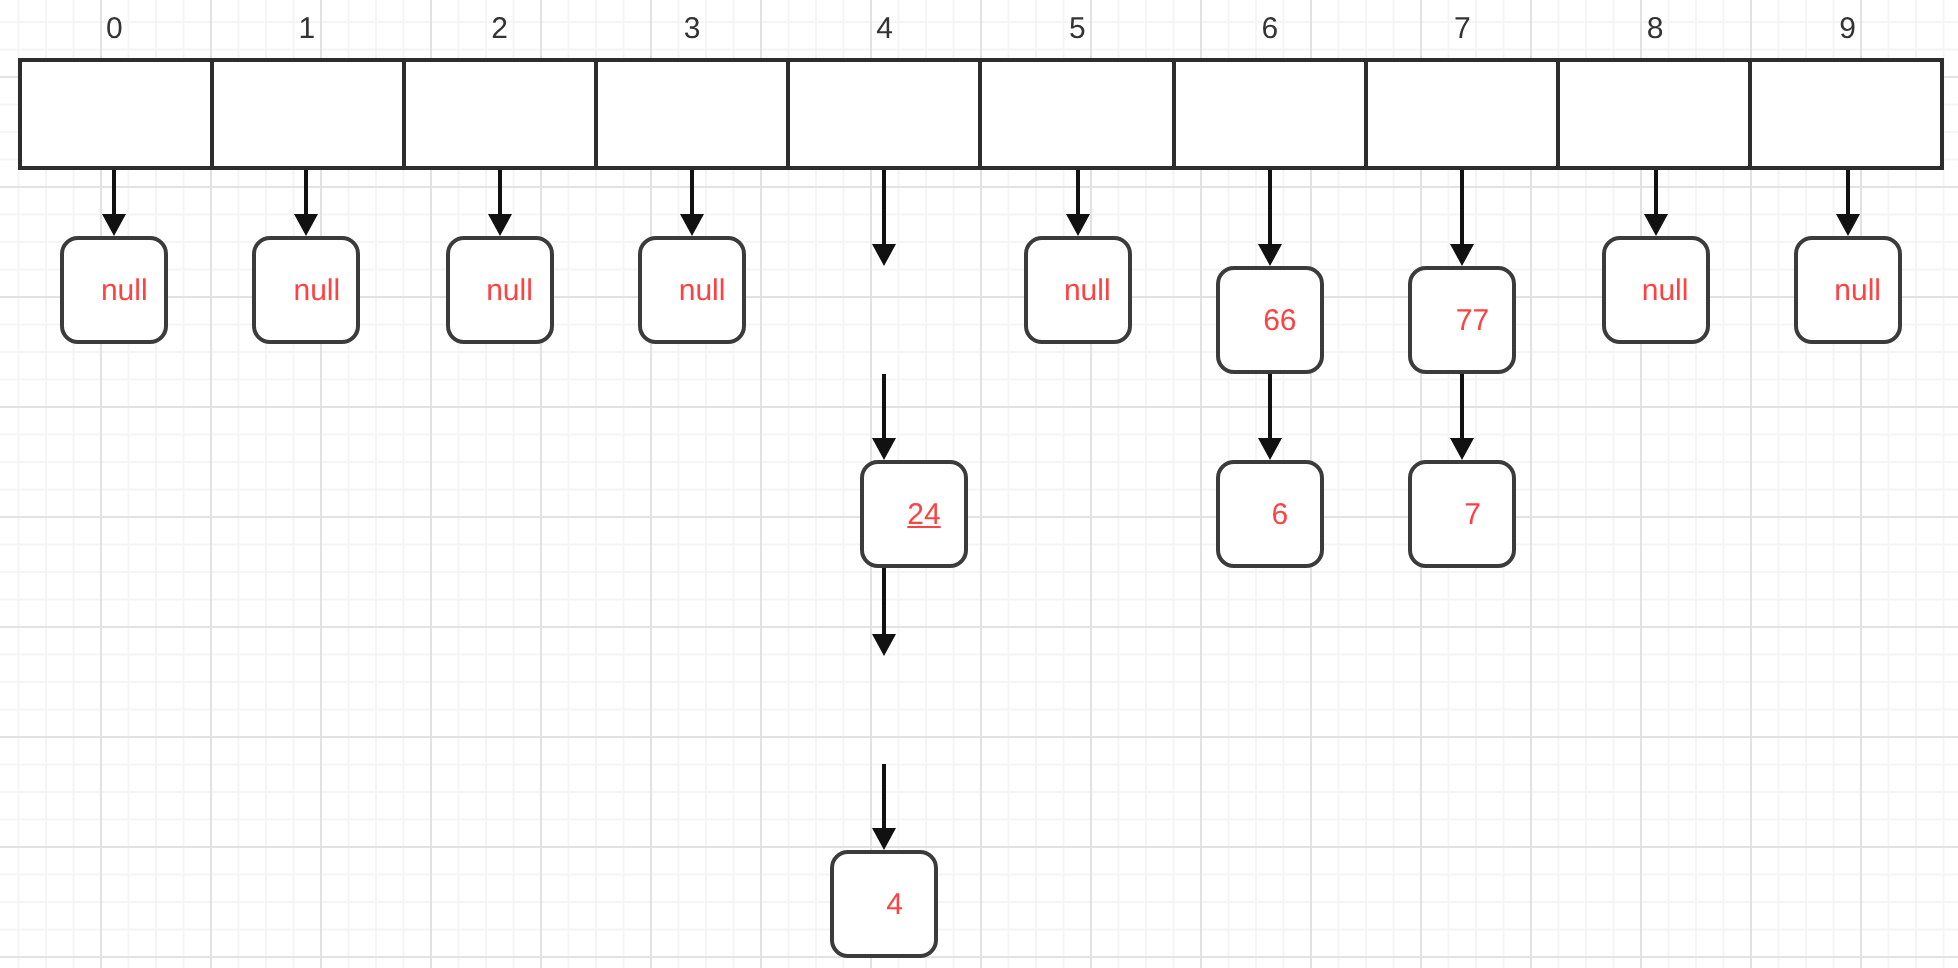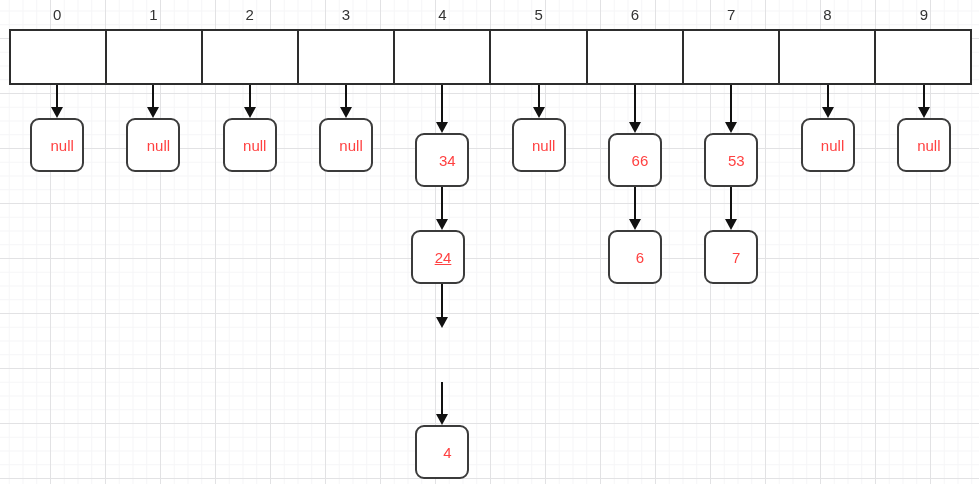--- a/index.html
+++ b/index.html
@@ -100,26 +100,25 @@
     <div class="node" style="left: 222.75px; top: 118px;">null</div>
     <div class="arrow" style="left: 339.05px; top: 85px; height: 33px;">
       <div class="shaft"></div>
       <div class="head"></div>
     </div>
     <div class="node" style="left: 319.05px; top: 118px;">null</div>
     <div class="arrow" style="left: 435.35px; top: 85px; height: 48px;">
       <div class="shaft"></div>
       <div class="head"></div>
     </div>
-    <div class="node" style="left: 415.35px; top: 133px;">34</div>
     <div class="arrow" style="left: 435.35px; top: 187px; height: 43px;">
       <div class="shaft"></div>
       <div class="head"></div>
     </div>
-    <div class="node" style="left: 411px; top: 230px; text-decoration: underline;">24</div>
+    <div class="node" style="left: 430px; top: 230px; text-decoration: underline;">24</div>
     <div class="arrow" style="left: 435.35px; top: 284px; height: 44px;">
       <div class="shaft"></div>
       <div class="head"></div>
     </div>
     <div class="arrow" style="left: 435.35px; top: 382px; height: 43px;">
       <div class="shaft"></div>
       <div class="head"></div>
     </div>
     <div class="node" style="left: 415.35px; top: 425px;">4</div>
     <div class="arrow" style="left: 531.65px; top: 85px; height: 33px;">
@@ -134,21 +133,21 @@
     <div class="node" style="left: 607.95px; top: 133px;">66</div>
     <div class="arrow" style="left: 627.95px; top: 187px; height: 43px;">
       <div class="shaft"></div>
       <div class="head"></div>
     </div>
     <div class="node" style="left: 607.95px; top: 230px;">6</div>
     <div class="arrow" style="left: 724.25px; top: 85px; height: 48px;">
       <div class="shaft"></div>
       <div class="head"></div>
     </div>
-    <div class="node" style="left: 704.25px; top: 133px;">53</div>
+    <div class="node" style="left: 704.25px; top: 133px;">77</div>
     <div class="arrow" style="left: 724.25px; top: 187px; height: 43px;">
       <div class="shaft"></div>
       <div class="head"></div>
     </div>
     <div class="node" style="left: 704.25px; top: 230px;">7</div>
     <div class="arrow" style="left: 820.55px; top: 85px; height: 33px;">
       <div class="shaft"></div>
       <div class="head"></div>
     </div>
     <div class="node" style="left: 800.55px; top: 118px;">null</div>

